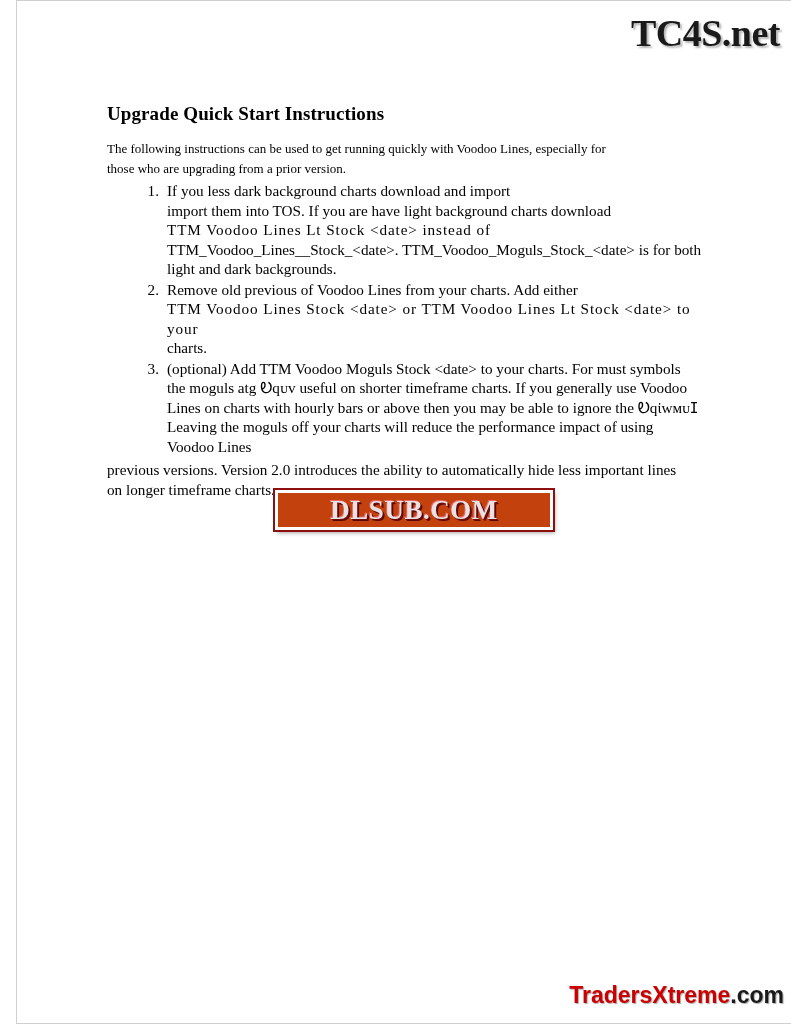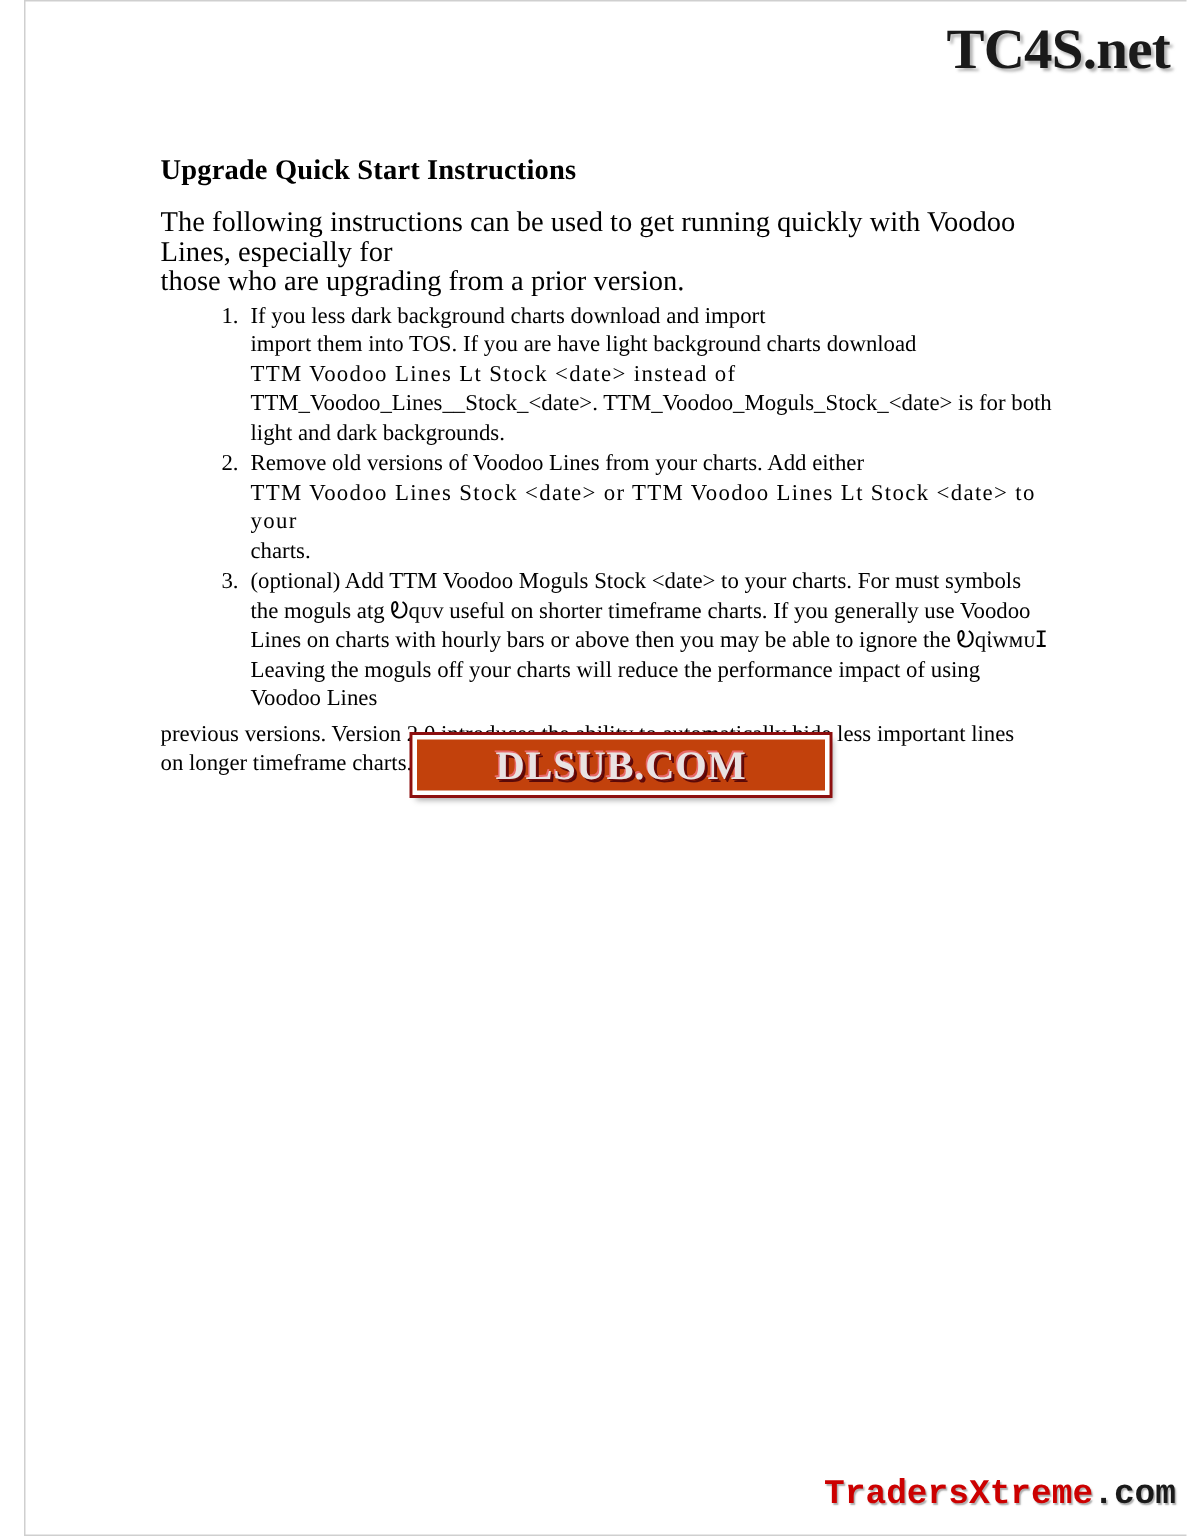--- a/index.html
+++ b/index.html
@@ -50,21 +50,21 @@
 
   .doc h1 {
     font-family: "Liberation Serif", serif;
     font-size: 19px;
     font-weight: bold;
     margin: 10px 0 14px 0;
     letter-spacing: 0.1px;
   }
 
   .para {
-    font-size: 19px;
+    font-size: 13px;
     line-height: 19.5px;
     margin: 0 0 3px 0;
     text-align: left;
   }
 
   ol.steps {
     margin: 2px 0 2px 0;
     padding-left: 34px;
     list-style: none;
     counter-reset: stepnum;
@@ -127,21 +127,21 @@
       2px 2px 0 #5a0909,
       -1px -1px 0 #e86a6a;
     white-space: nowrap;
   }
 
   
   .footer-logo {
     position: absolute;
     right: 22px;
     bottom: 14px;
-    font-family: Liberation Mono, monospace;
+    font-family: Liberation Sans, sans-serif;
     font-weight: bold;
     font-size: 23px;
     white-space: nowrap;
     text-shadow: 1px 1px 1px rgba(90,90,90,0.5);
   }
   .footer-logo .red { color: #cc0000; }
   .footer-logo .black { color: #1a1a1a; }
 </style>
 </head>
 <body>
@@ -161,21 +161,21 @@
 
     <ol class="steps">
       <li>
         <span class="line">If you less dark background charts download and import</span>
         <span class="line">import them into TOS.  If you are have light background charts download</span>
         <span class="line sp">TTM  Voodoo  Lines  Lt    Stock  &lt;date&gt; instead of</span>
         <span class="line">TTM_Voodoo_Lines__Stock_&lt;date&gt;.  TTM_Voodoo_Moguls_Stock_&lt;date&gt; is for both</span>
         <span class="line">light and dark backgrounds.</span>
       </li>
       <li>
-        <span class="line">Remove old versions of Voodoo Lines from your charts.  Add either</span>
+        <span class="line">Remove old previous of Voodoo Lines from your charts.  Add either</span>
         <span class="line sp">TTM  Voodoo  Lines  Stock  &lt;date&gt; or TTM  Voodoo  Lines  Lt  Stock  &lt;date&gt; to your</span>
         <span class="line">charts.</span>
       </li>
       <li>
         <span class="line">(optional) Add TTM  Voodoo  Moguls  Stock  &lt;date&gt; to your charts.  For must symbols</span>
         <span class="line">the moguls atg Ꭷqᴜᴠ useful on shorter timeframe charts.  If you generally use Voodoo</span>
         <span class="line">Lines on charts with hourly bars or above then you may be able to ignore the Ꭷqἰᴡᴍᴜⵊ</span>
         <span class="line">Leaving the moguls off your charts will reduce the performance impact of using</span>
         <span class="line">Voodoo Lines</span>
       </li>

